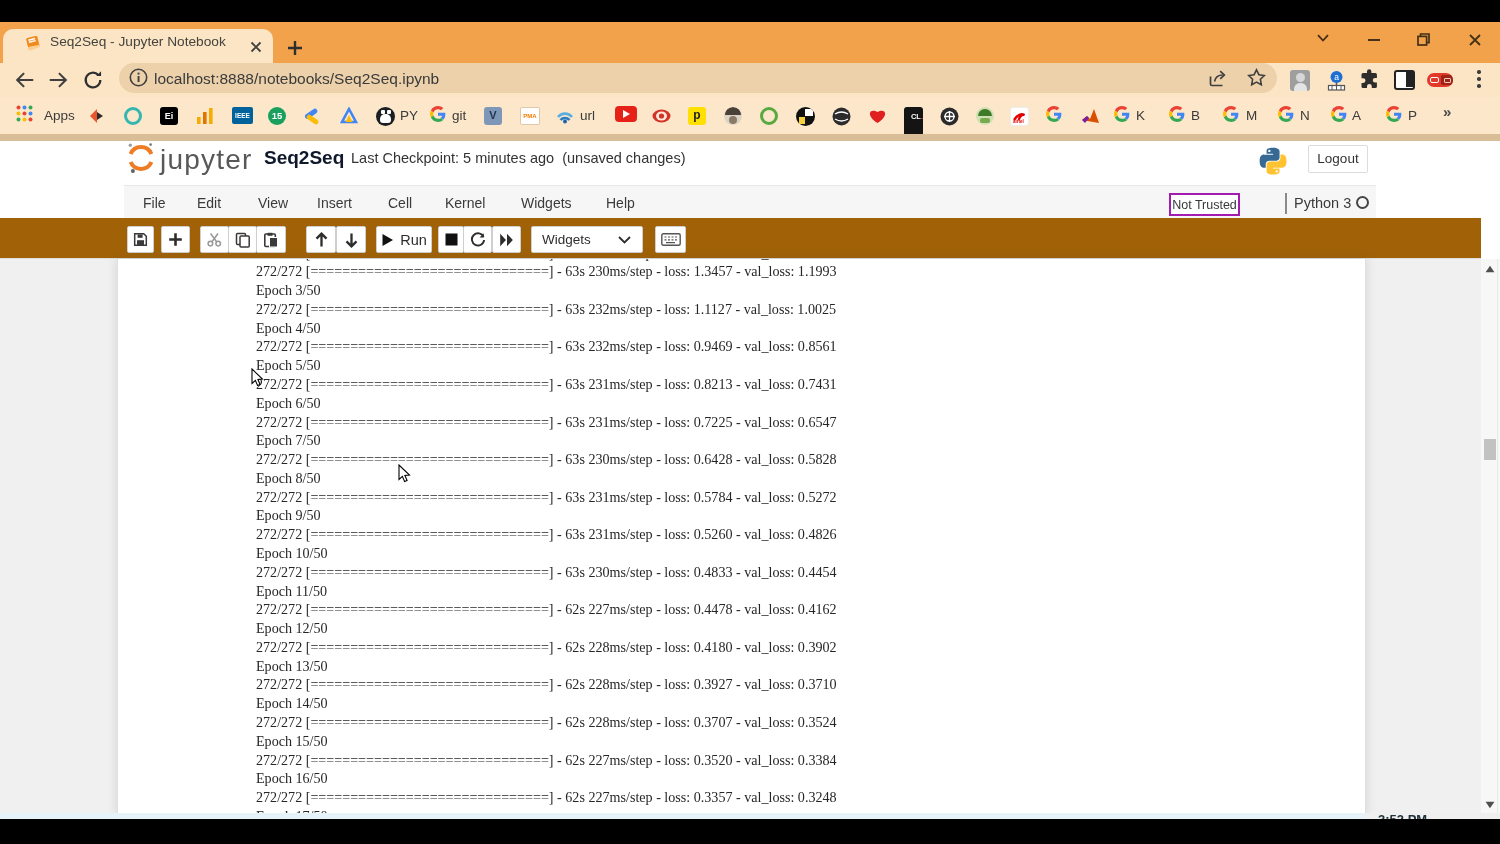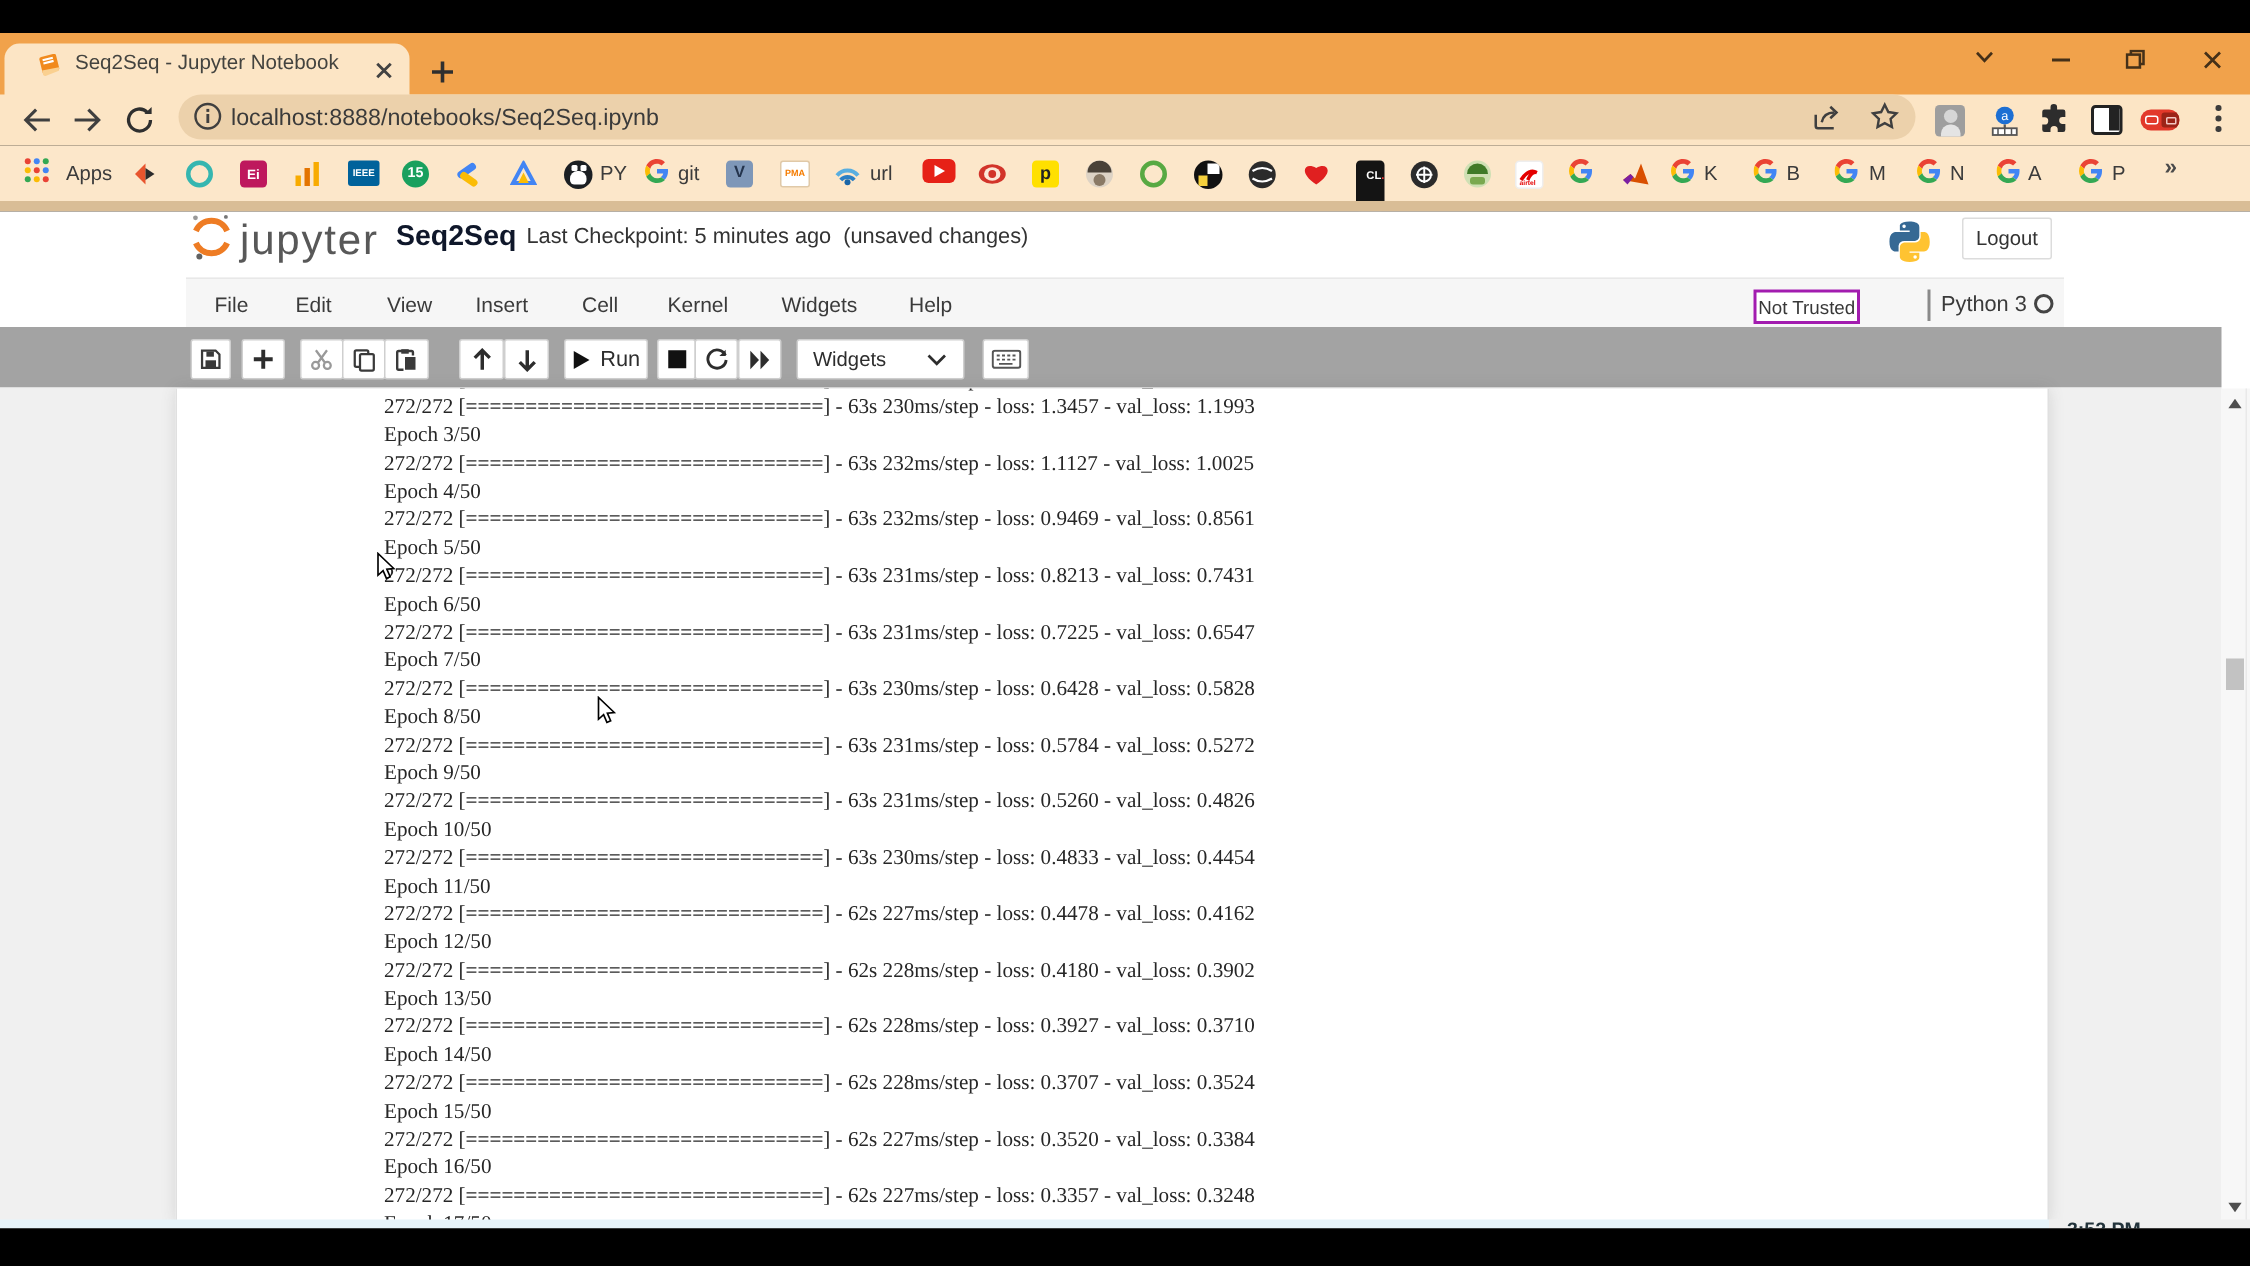--- a/index.html
+++ b/index.html
@@ -17,21 +17,21 @@
   #urltext { left:35px; top:7px; font-size:15.5px; color:#3a3a3a; white-space:nowrap; }
   #bookmarks { left:0; top:97px; width:1500px; height:37px; background:#fce7ca; }
   .bk { top:10px; }
   .bklabel { position:absolute; top:11px; font-size:13.5px; color:#3b3b3b; }
   #tanline { left:0; top:134px; width:1500px; height:7px; background:#d9bd96; }
   
   #page { left:0; top:141px; width:1500px; height:674px; background:#fff; overflow:hidden; }
   #menuband { left:124px; top:44px; width:1252px; height:33px; background:#f6f6f6;
               border-top:1px solid #e8e8e8; }
   .menuitem { position:absolute; top:8.5px; font-size:14px; color:#3a3a3a; }
-  #toolbar { left:0; top:77px; width:1481px; height:40px; background:#a3a3a3; }
+  #toolbar { left:0; top:77px; width:1481px; height:40px; background:#a16207; }
   .tbtn { position:absolute; top:8px; height:27px; background:#fff;
           border:1px solid #cfcfcf; border-radius:2px;
           display:flex; align-items:center; justify-content:center; }
   #toolline { left:0; top:117px; width:1481px; height:1px; background:#dedede; }
   #content { left:0; top:118px; width:1481px; height:556px; background:#f0f0f0; }
   #container { position:absolute; left:117px; top:0; width:1249px; height:556px;
                background:#fff; box-shadow:0 0 10px rgba(80,80,80,.18);
                border-left:1px solid #e0e0e0; border-right:1px solid #e0e0e0; overflow:hidden; }
   #out { position:absolute; left:138px; top:-15.5px; font-family:Liberation Serif, serif;
          font-size:14.1px; line-height:18.78px; color:#262626; white-space:pre; }
@@ -141,21 +141,21 @@
       <circle cx="2.5" cy="14.5" r="2" fill="#34a853"></circle>
         <circle cx="8.5" cy="14.5" r="2" fill="#fbbc05"></circle>
         <circle cx="14.5" cy="14.5" r="2" fill="#e94335"></circle>
     </svg>
     <span class="bklabel" style="left:44px">Apps</span>
     <svg class="abs bk" style="left:88px" width="18" height="18" viewBox="0 0 18 18">
         <path d="M2 9 L9 2 L9 16 Z" fill="#e8552e"></path>
         <path d="M9 5 L15 9 L9 13 Z" fill="#2b2b2b"></path>
       </svg>
     <div class="abs bk" style="left:124px;width:18px;height:18px;border-radius:50%;border:3.2px solid #35b6b0"></div>
-    <div class="abs bk" style="left:160px;width:18px;height:18px;border-radius:3px;background:#be185d;color:#fff;font-size:9px;font-weight:bold;text-align:center;line-height:18px">Ei</div>
+    <div class="abs bk" style="left:160px;width:18px;height:18px;border-radius:3px;background:#000000;color:#fff;font-size:9px;font-weight:bold;text-align:center;line-height:18px">Ei</div>
     <svg class="abs bk" style="left:196px" width="18" height="18" viewBox="0 0 18 18">
         <rect x="1" y="10" width="3.6" height="7" fill="#f8ab00"></rect>
         <rect x="7" y="5" width="3.6" height="12" fill="#e37400"></rect>
         <rect x="13" y="1" width="3.6" height="16" fill="#f8ab00"></rect>
       </svg>
     <div class="abs bk" style="left:232px;width:21px;height:17px;background:#00629b;border-radius:2px;color:#fff;font-size:6.5px;font-weight:bold;text-align:center;line-height:17px;letter-spacing:0">IEEE</div>
     <div class="abs bk" style="left:268px;width:18px;height:18px;border-radius:50%;background:#19a05e;color:#fff;font-size:9.5px;font-weight:bold;text-align:center;line-height:18px">15</div>
     <svg class="abs bk" style="left:304px" width="18" height="18" viewBox="0 0 18 18">
         <rect x="1" y="4" width="14" height="5" rx="2.5" transform="rotate(-35 8 8)" fill="#4285f4"></rect>
         <rect x="3" y="10" width="13" height="5" rx="2.5" transform="rotate(35 9 11)" fill="#fbbc05"></rect>

